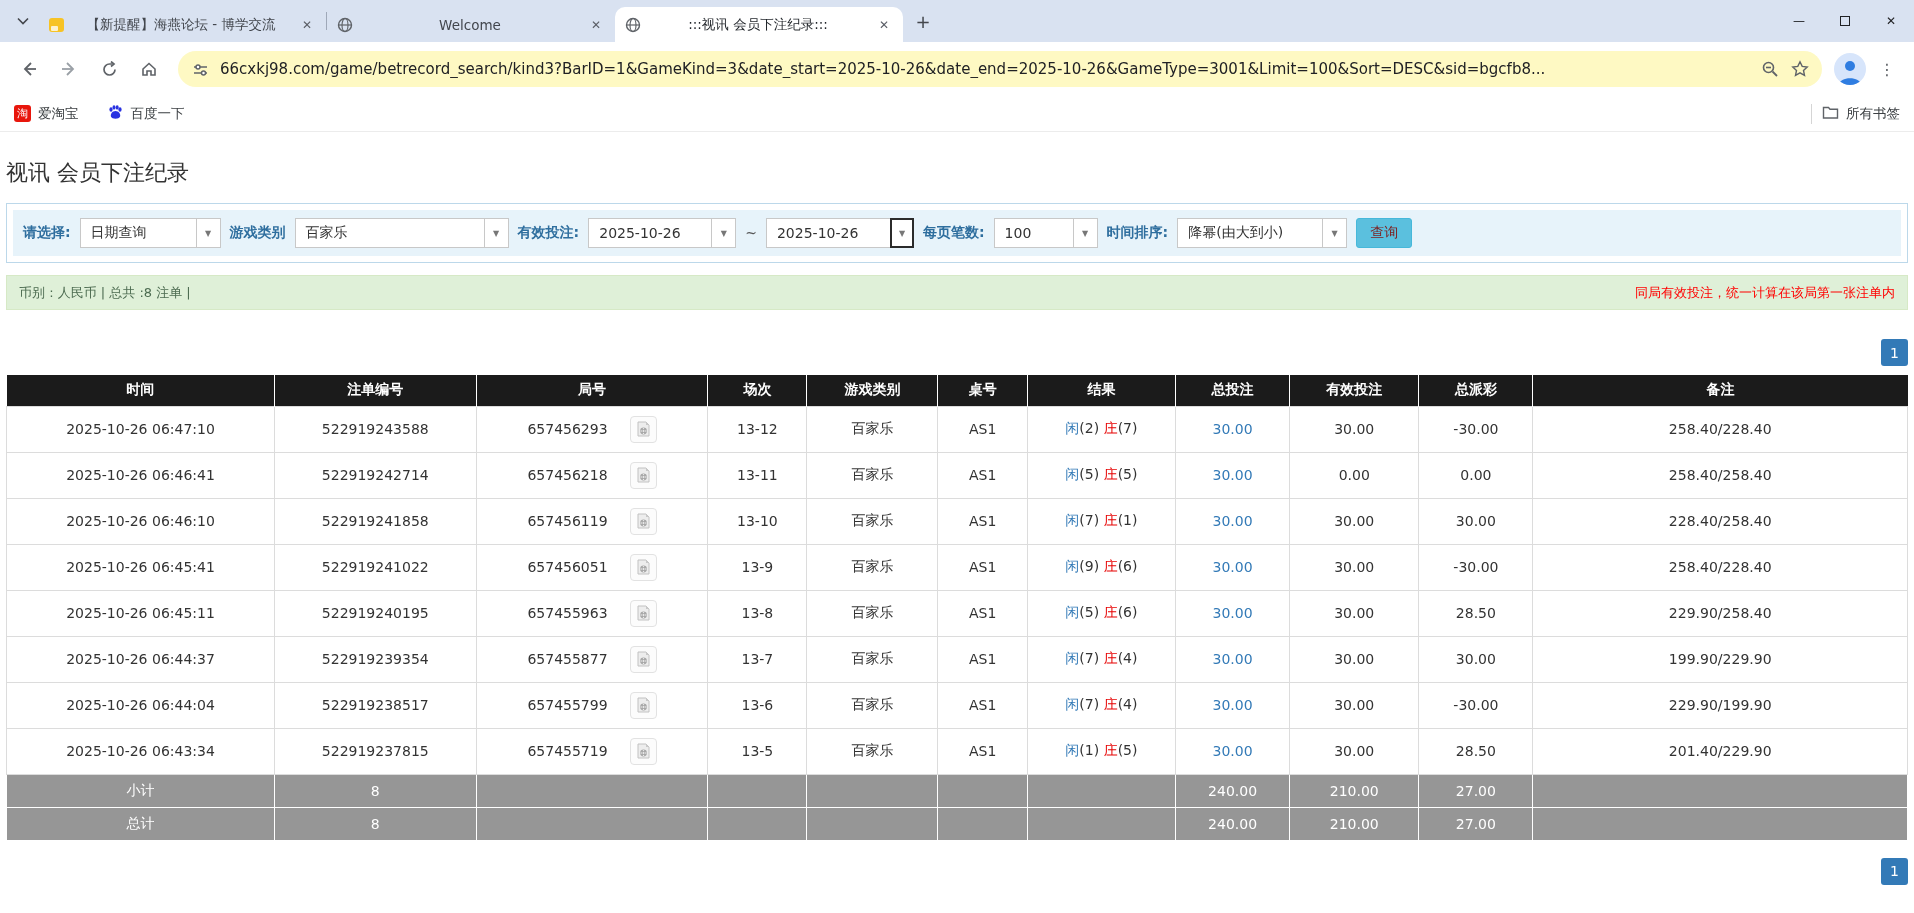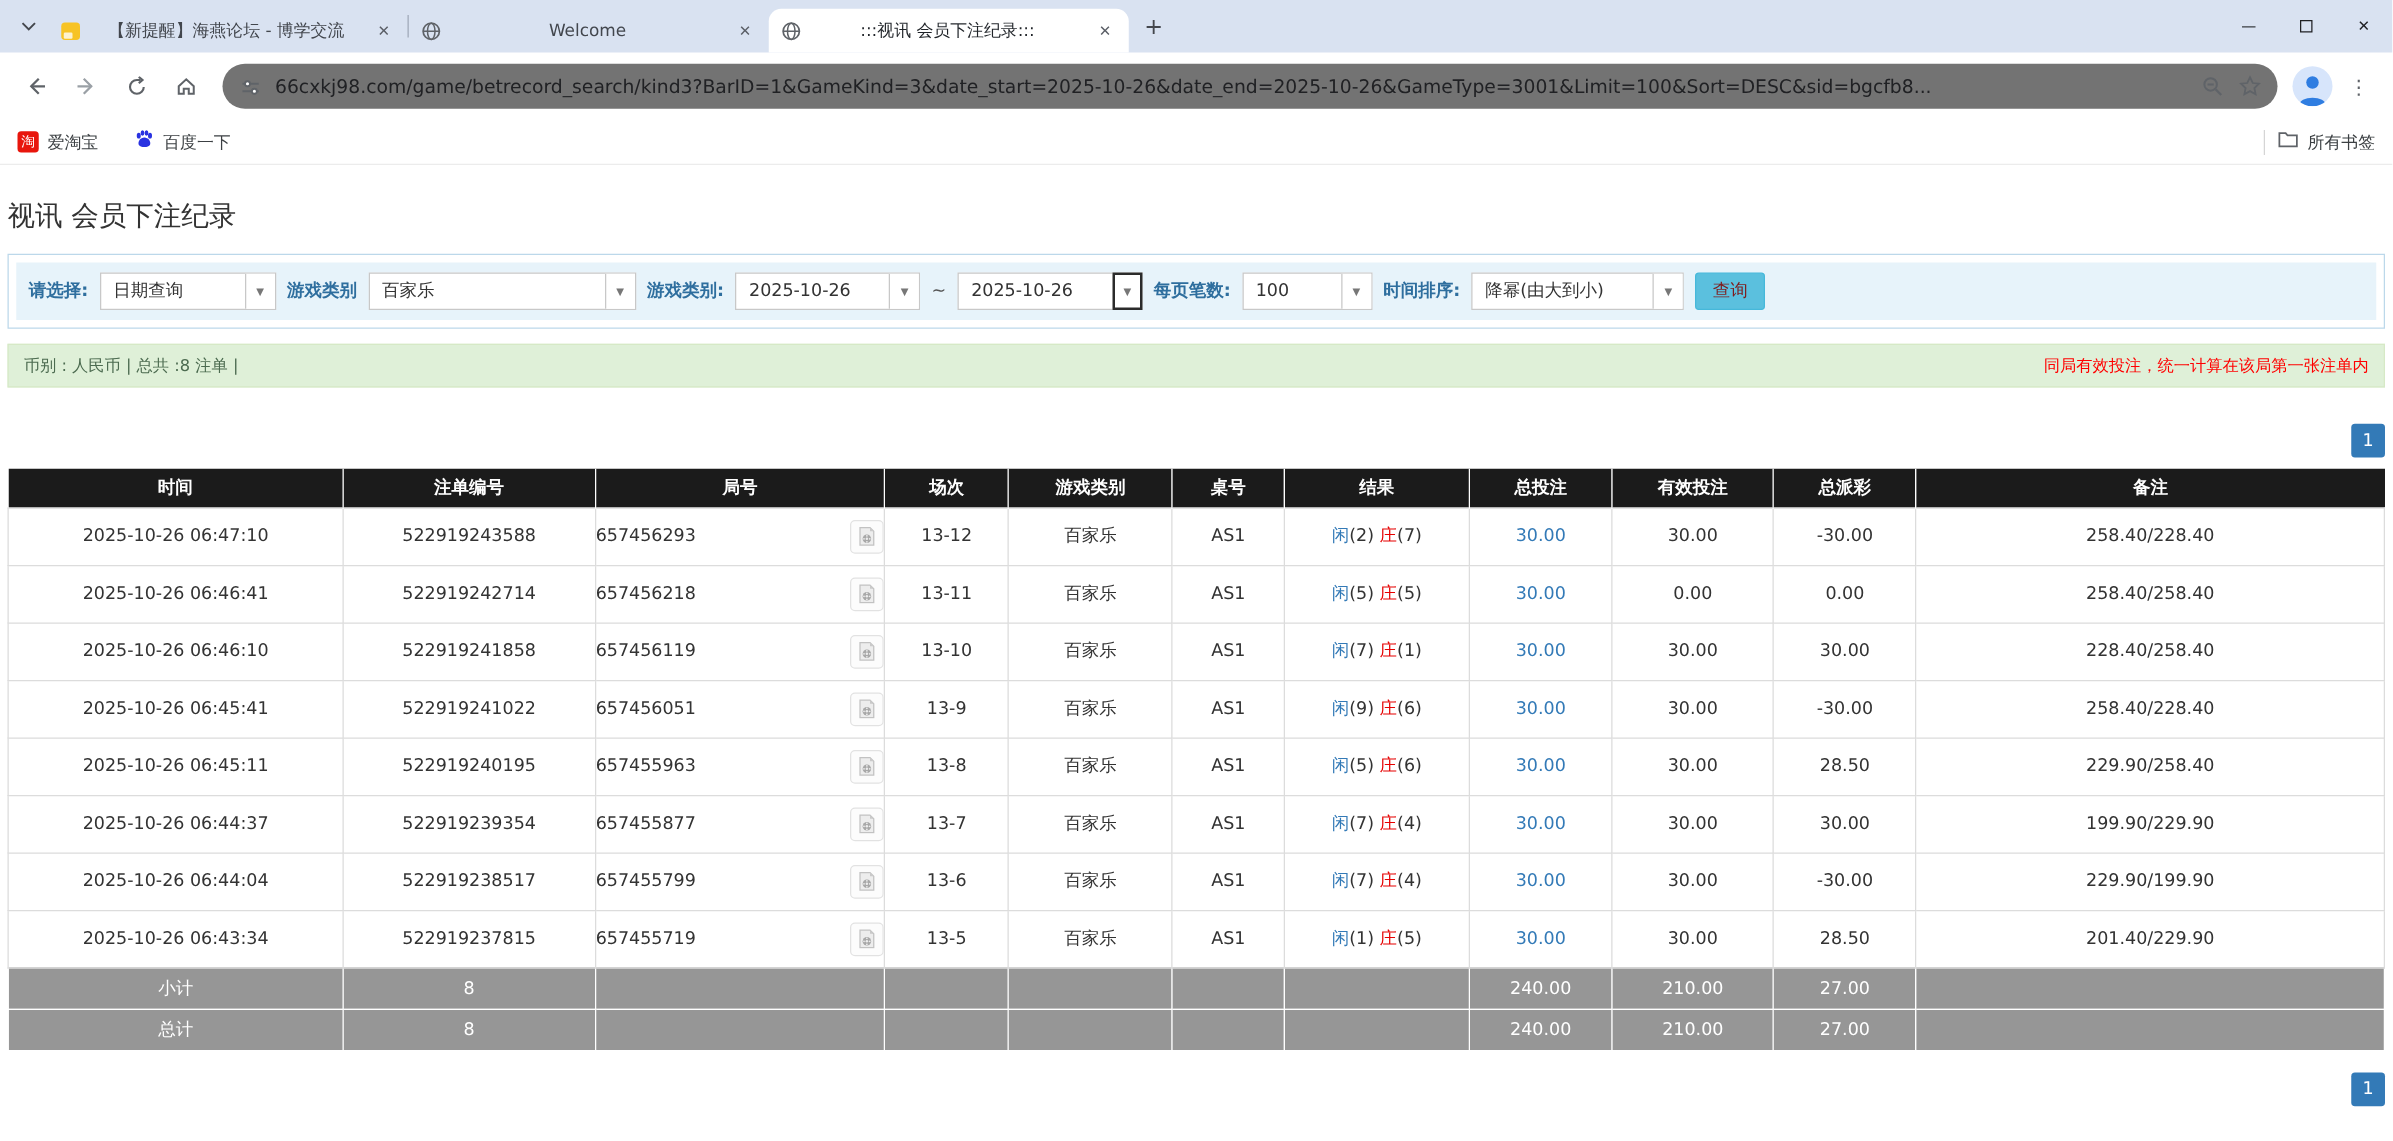--- a/index.html
+++ b/index.html
@@ -34,21 +34,21 @@
 
   .favicon { width:16px; height:16px; flex:none; display:flex; align-items:center; justify-content:center; }
   .fav-yellow { width:15px; height:14px; background:#f7c325; border-radius:3px; position:relative; }
   .fav-yellow::after { content:""; position:absolute; left:2px; bottom:1px; width:7px; height:5px;
     background:#fdf2cf; border-radius:1px; }
 
   .toolbar { height:54px; background:#fff; display:flex; align-items:center; padding:0 12px; gap:6px; }
   .nav-icon { width:34px; height:34px; border-radius:50%; display:flex; align-items:center;
     justify-content:center; color:#5f6368; font-size:18px; cursor:pointer; flex:none; }
   .omnibox {
-    flex:1; height:36px; background:#737373; border-radius:18px; display:flex; align-items:center;
+    flex:1; height:36px; background:#fef9c3; border-radius:18px; display:flex; align-items:center;
     padding:0 12px; gap:10px; min-width:0; margin:0 6px;
   }
   .omnibox .url-text { flex:1; font-size:15px; color:#202124; white-space:nowrap; overflow:hidden; }
   .omni-icon { width:20px; height:20px; display:flex; align-items:center; justify-content:center;
     color:#5f6368; flex:none; cursor:pointer; }
   .avatar { width:32px; height:32px; border-radius:50%; background:#d7e5fb; display:flex;
     align-items:flex-end; justify-content:center; overflow:hidden; flex:none; cursor:pointer; }
   .kebab { width:30px; height:30px; display:flex; align-items:center; justify-content:center;
     color:#5f6368; font-size:16px; letter-spacing:0; cursor:pointer; }
 
@@ -95,21 +95,21 @@
   table.bets thead th:last-child { border-right:none;text-align:center; }
   table.bets tbody td { height:46px; text-align:center; border:1px solid #dcdcdc; color:#333;
     background:#fff; overflow:hidden; }
   table.bets tfoot td { background:#969696; color:#fff; height:33px; text-align:center;
     border:1px solid #fff; }
   .val-link { color:#337ab7; cursor:pointer; }
   .val-neg { color:#ff0000; }
   .res-p { color:#337ab7; }
   .res-b { color:#e60000; }
   .res-n { color:#333; }
-  .round-cell { display:flex; align-items:center; justify-content:space-between; gap:22px; height:100%; }
+  .round-cell { display:flex; align-items:center; justify-content:center; gap:22px; height:100%; }
   .video-btn { width:27px; height:27px; border:1px solid #e2e2e2; border-radius:4px; background:#fcfcfc;
     display:flex; align-items:center; justify-content:center; cursor:pointer; flex:none; }
 </style>
 </head>
 <body>
 
 <div class="tabstrip">
   <div class="tab-search">
     <svg width="12" height="8" viewBox="0 0 12 8">
         <path d="M1 1.5 L6 6.5 L11 1.5" fill="none" stroke="#44474d" stroke-width="1.6"></path>
@@ -258,21 +258,21 @@
         <span class="txt">日期查询</span>
         <span class="caret">▼</span>
       </div>
 
       <span class="f-label">游戏类别</span>
       <div class="combo" style="width:214px;">
         <span class="txt">百家乐</span>
         <span class="caret">▼</span>
       </div>
 
-      <span class="f-label">游戏类别:</span>
+      <span class="f-label">有效投注:</span>
       <div class="combo" style="width:148px;">
         <span class="txt">2025-10-26</span>
         <span class="caret">▼</span>
       </div>
       <span class="tilde">~</span>
       <div class="combo focused" style="width:148px;">
         <span class="txt">2025-10-26</span>
         <span class="caret">▼</span>
       </div>
 

